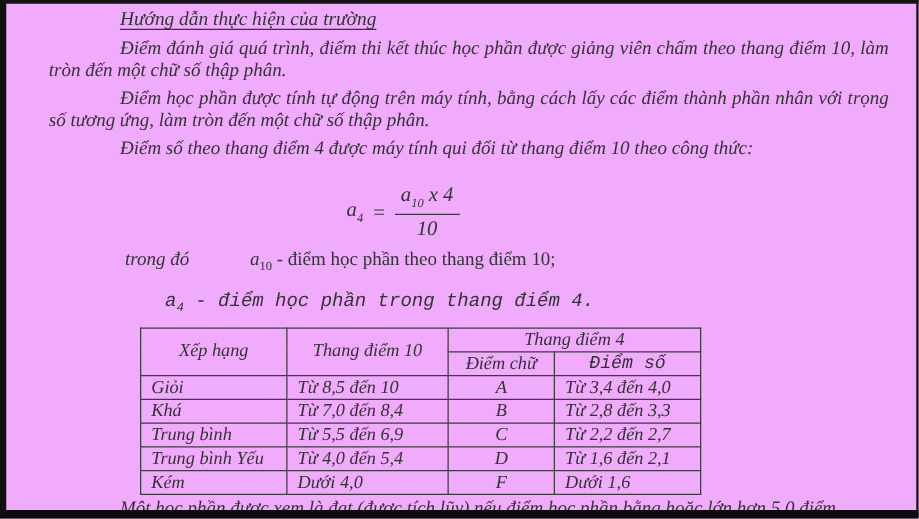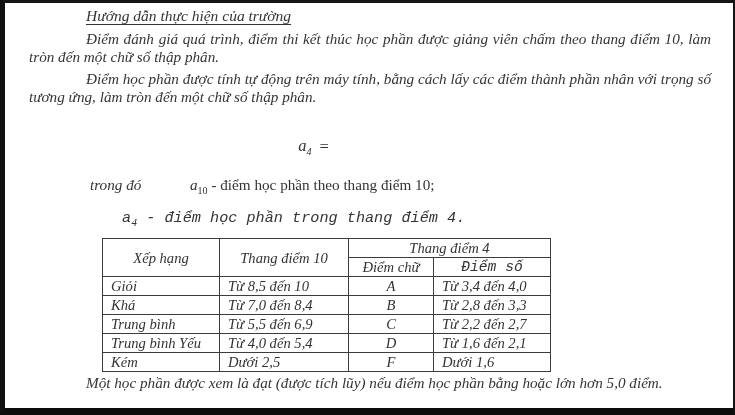--- a/index.html
+++ b/index.html
@@ -1,27 +1,28 @@
 <!DOCTYPE html>
 <html><head>
 <meta charset="utf-8">
 <style>
   html,body{margin:0;padding:0;background:#e8e8e8;}
   .page{
     width:735px;height:415px;
     box-sizing:border-box;
-    background:#ffffff;
+    background:#f0abfc;
     border-left:5px solid #101010;
     border-top:3px solid #141414;
     border-right:2px solid #141414;
     border-bottom:7px solid #0c0c0c;
     overflow:hidden;
     font-family:"Liberation Serif","DejaVu Serif",serif;
     color:#343434;
     position:relative;
+    padding-left:10px;
   }
   .content{padding:4px 22px 0 24px;}
   .title{
     margin-left:57px;
     font-style:italic;
     font-size:15.5px;
     line-height:18px;
   }
   .title span{text-decoration:underline;text-underline-offset:3px;}
   .para{
@@ -107,24 +108,29 @@
   <div class="content">
 
     <div class="title">
       <span>Hướng dẫn thực hiện của trường</span>
     </div>
 
     <p class="para">Điểm đánh giá quá trình, điểm thi kết thúc học phần được giảng viên chấm theo thang điểm 10, làm tròn đến một chữ số thập phân.</p>
 
     <p class="para">Điểm học phần được tính tự động trên máy tính, bằng cách lấy các điểm thành phần nhân với trọng số tương ứng, làm tròn đến một chữ số thập phân.</p>
 
+    <p class="para single">Điểm số theo thang điểm 4 được máy tính qui đổi từ thang điểm 10 theo công thức:</p>
 
     <div class="formula-row">
       <span class="lhs"><i>a</i><sub>4</sub></span>
       <span class="eq">=</span>
+      <span class="frac">
+        <span class="num"><i>a</i><sub>10</sub><span> x 4</span></span>
+        <span class="den">10</span>
+      </span>
     </div>
 
     <div class="where-row def-roman">
       <span class="where-label">trong đó</span><span class="def-var"><i>a</i><sub>10</sub></span><span> - điểm học phần theo thang điểm 10;</span>
     </div>
 
     <div class="where-row def-italic indent2">
       <span class="def-var"><i>a</i><sub>4</sub></span><span> - điểm học phần trong thang điểm 4.</span>
     </div>
 
@@ -161,21 +167,21 @@
           <td>Từ 2,2 đến 2,7</td>
         </tr>
         <tr>
           <td>Trung bình Yếu</td>
           <td>Từ 4,0 đến 5,4</td>
           <td class="c-letter">D</td>
           <td>Từ 1,6 đến 2,1</td>
         </tr>
         <tr>
           <td>Kém</td>
-          <td>Dưới 2,5</td>
+          <td>Dưới 4,0</td>
           <td class="c-letter">F</td>
           <td>Dưới 1,6</td>
         </tr>
       </tbody>
     </table>
 
     <p class="closing">Một học phần được xem là đạt (được tích lũy) nếu điểm học phần bằng hoặc lớn hơn 5,0 điểm.</p>
 
   </div>
 </div>

